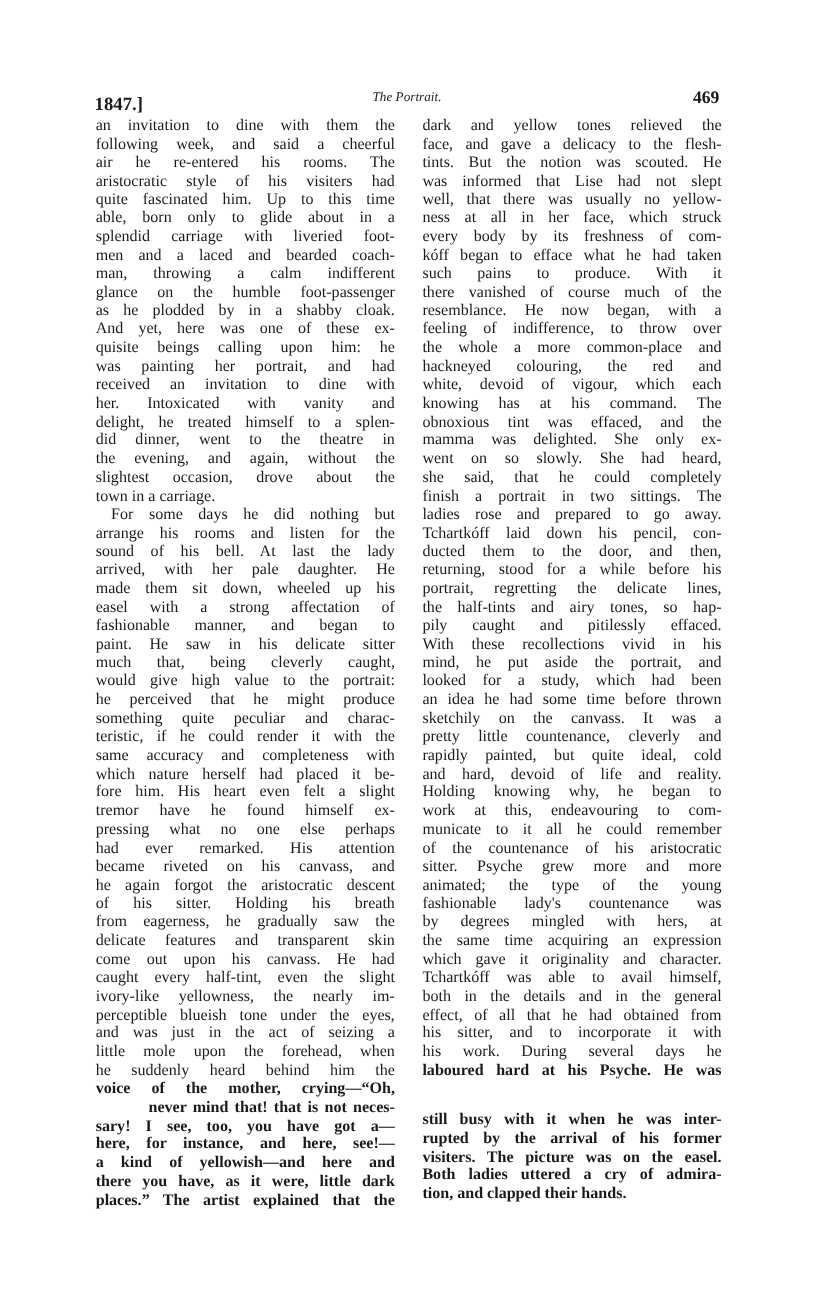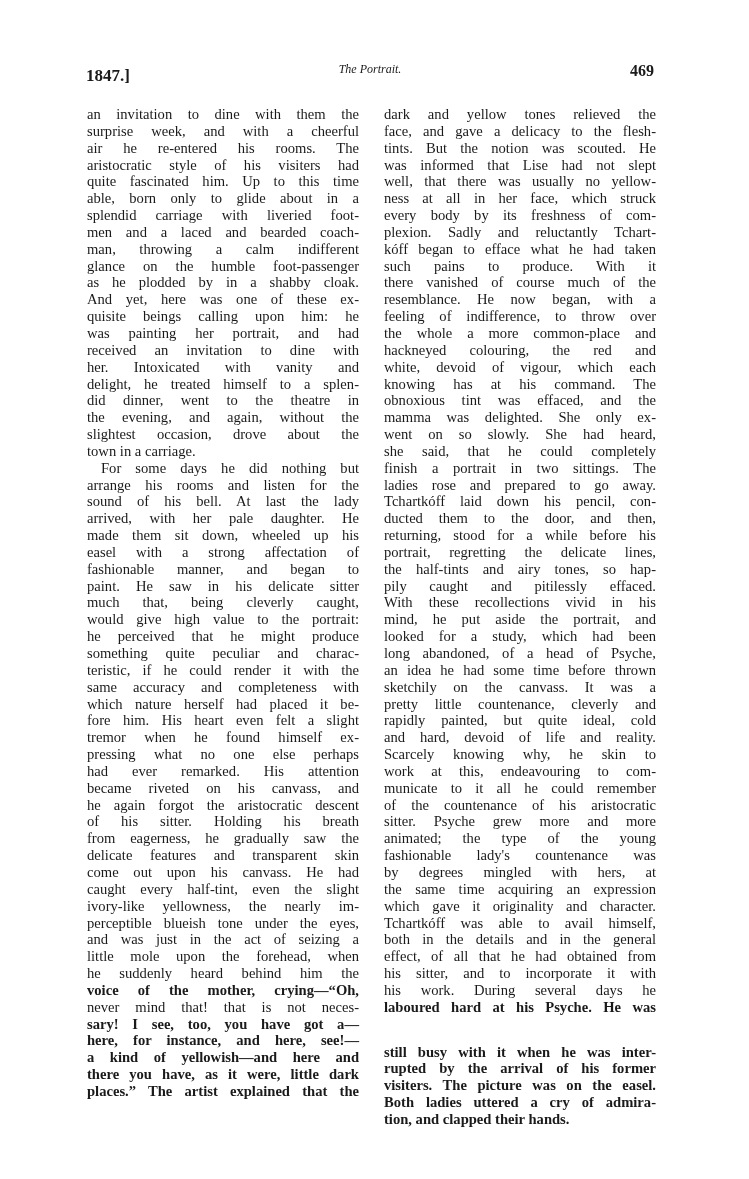--- a/index.html
+++ b/index.html
@@ -10,21 +10,21 @@
     body {
       width: 749px;
       height: 1179px;
       position: relative;
       overflow: hidden;
       font-family: "Liberation Serif", "DejaVu Serif", serif;
       color: #1a1a1a;
     }
     .header {
       position: absolute;
-      top: 62px;
+      top: 81px;
       left: 86px;
       width: 568px;
       height: 22px;
     }
     .hdr-left {
       position: absolute;
       left: 0;
       top: 4px;
       font-size: 17px;
       font-weight: bold;
@@ -73,21 +73,21 @@
 <body>
 
 <div class="header">
   <span class="hdr-left">1847.]</span>
   <span class="hdr-center">The Portrait.</span>
   <span class="hdr-right">469</span>
 </div>
 
 <div class="col col-left" id="col-left">
     <span class="line">an invitation to dine with them the</span>
-    <span class="line">surprise week, and with a cheerful</span>
+    <span class="line">following week, and said a cheerful</span>
     <span class="line">air he re-entered his rooms.  The</span>
     <span class="line">aristocratic style of his visiters had</span>
     <span class="line">quite fascinated him.  Up to this time</span>
     <span class="line">able, born only to glide about in a</span>
     <span class="line">splendid carriage with liveried foot-</span>
     <span class="line">men and a laced and bearded coach-</span>
     <span class="line">man, throwing a calm indifferent</span>
     <span class="line">glance on the humble foot-passenger</span>
     <span class="line">as he plodded by in a shabby cloak.</span>
     <span class="line">And yet, here was one of these ex-</span>
@@ -109,52 +109,51 @@
     <span class="line">fashionable manner, and began to</span>
     <span class="line">paint.  He saw in his delicate sitter</span>
     <span class="line">much that, being cleverly caught,</span>
     <span class="line">would give high value to the portrait:</span>
     <span class="line">he perceived that he might produce</span>
     <span class="line">something quite peculiar and charac-</span>
     <span class="line">teristic, if he could render it with the</span>
     <span class="line">same accuracy and completeness with</span>
     <span class="line">which nature herself had placed it be-</span>
     <span class="line">fore him.  His heart even felt a slight</span>
-    <span class="line">tremor when he found himself ex-</span>
+    <span class="line">tremor have he found himself ex-</span>
     <span class="line">pressing what no one else perhaps</span>
     <span class="line">had ever remarked.  His attention</span>
     <span class="line">became riveted on his canvass, and</span>
     <span class="line">he again forgot the aristocratic descent</span>
     <span class="line">of his sitter.  Holding his breath</span>
     <span class="line">from eagerness, he gradually saw the</span>
     <span class="line">delicate features and transparent skin</span>
     <span class="line">come out upon his canvass.  He had</span>
     <span class="line">caught every half-tint, even the slight</span>
     <span class="line">ivory-like yellowness, the nearly im-</span>
     <span class="line">perceptible blueish tone under the eyes,</span>
     <span class="line">and was just in the act of seizing a</span>
     <span class="line">little mole upon the forehead, when</span>
     <span class="line">he suddenly heard behind him the</span>
     <span class="line" style="font-weight: bold;">voice of the mother, crying—“Oh,</span>
-    <span class="line" style="font-weight: normal;">never mind that! that is not neces-</span>
+    <span class="line" style="font-weight: bold; margin-left: 48px;">never mind that! that is not neces-</span>
     <span class="line" style="font-weight: bold;">sary!  I see, too, you have got a—</span>
     <span class="line" style="font-weight: bold;">here, for instance, and here, see!—</span>
     <span class="line" style="font-weight: bold;">a kind of yellowish—and here and</span>
     <span class="line" style="font-weight: bold;">there you have, as it were, little dark</span>
     <span class="line" style="font-weight: bold;">places.”  The artist explained that the</span>
   </div>
 <div class="col col-right" id="col-right">
     <span class="line">dark and yellow tones relieved the</span>
     <span class="line">face, and gave a delicacy to the flesh-</span>
     <span class="line">tints.  But the notion was scouted.  He</span>
     <span class="line">was informed that Lise had not slept</span>
     <span class="line">well, that there was usually no yellow-</span>
     <span class="line">ness at all in her face, which struck</span>
     <span class="line">every body by its freshness of com-</span>
-    <span class="line">plexion.  Sadly and reluctantly Tchart-</span>
     <span class="line">kóff began to efface what he had taken</span>
     <span class="line">such pains to produce.  With it</span>
     <span class="line">there vanished of course much of the</span>
     <span class="line">resemblance.  He now began, with a</span>
     <span class="line">feeling of indifference, to throw over</span>
     <span class="line">the whole a more common-place and</span>
     <span class="line">hackneyed colouring, the red and</span>
     <span class="line">white, devoid of vigour, which each</span>
     <span class="line">knowing has at his command.  The</span>
     <span class="line">obnoxious tint was effaced, and the</span>
@@ -165,27 +164,26 @@
     <span class="line">ladies rose and prepared to go away.</span>
     <span class="line">Tchartkóff laid down his pencil, con-</span>
     <span class="line">ducted them to the door, and then,</span>
     <span class="line">returning, stood for a while before his</span>
     <span class="line">portrait, regretting the delicate lines,</span>
     <span class="line">the half-tints and airy tones, so hap-</span>
     <span class="line">pily caught and pitilessly effaced.</span>
     <span class="line">With these recollections vivid in his</span>
     <span class="line">mind, he put aside the portrait, and</span>
     <span class="line">looked for a study, which had been</span>
-    <span class="line">long abandoned, of a head of Psyche,</span>
     <span class="line">an idea he had some time before thrown</span>
     <span class="line">sketchily on the canvass.  It was a</span>
     <span class="line">pretty little countenance, cleverly and</span>
     <span class="line">rapidly painted, but quite ideal, cold</span>
     <span class="line">and hard, devoid of life and reality.</span>
-    <span class="line">Scarcely knowing why, he skin to</span>
+    <span class="line">Holding knowing why, he began to</span>
     <span class="line">work at this, endeavouring to com-</span>
     <span class="line">municate to it all he could remember</span>
     <span class="line">of the countenance of his aristocratic</span>
     <span class="line">sitter.  Psyche grew more and more</span>
     <span class="line">animated; the type of the young</span>
     <span class="line">fashionable lady's countenance was</span>
     <span class="line">by degrees mingled with hers, at</span>
     <span class="line">the same time acquiring an expression</span>
     <span class="line">which gave it originality and character.</span>
     <span class="line">Tchartkóff was able to avail himself,</span>

